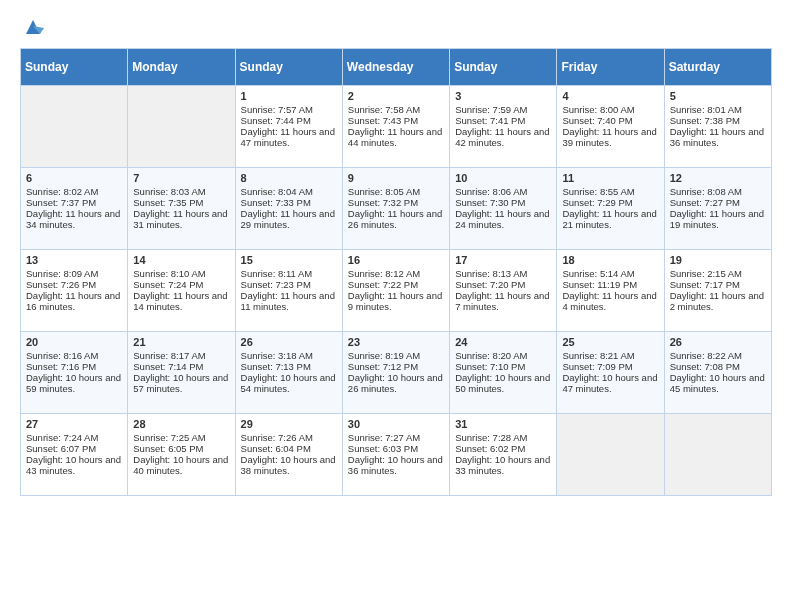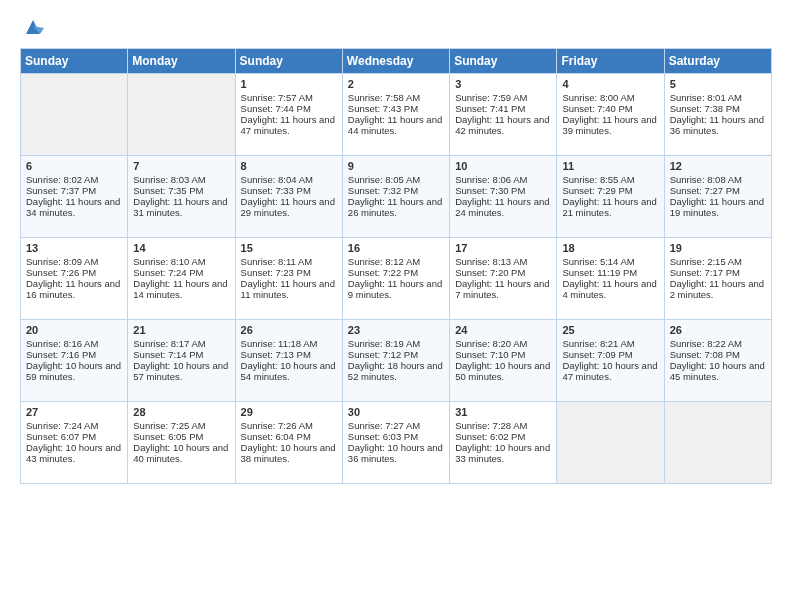--- a/index.html
+++ b/index.html
@@ -61,21 +61,21 @@
     table {
       width: 100%;
       border-collapse: collapse;
       table-layout: fixed;
     }
     th {
       background-color: #3a7abf;
       color: #fff;
       font-size: 12px;
       font-weight: bold;
-      padding: 5px 4px;
+      padding: 11px 4px;
       text-align: left;
       border: 1px solid #c0d4ec;
     }
     td {
       vertical-align: top;
       border: 1px solid #c0d4ec;
       padding: 4px 5px;
       font-size: 9.5px;
       color: #333;
       height: 82px;
@@ -258,29 +258,29 @@
             <div>Daylight: 10 hours and 59 minutes.</div>
           </td>
           <td>
             <span class="day-num">21</span>
             <div>Sunrise: 8:17 AM</div>
             <div>Sunset: 7:14 PM</div>
             <div>Daylight: 10 hours and 57 minutes.</div>
           </td>
           <td>
             <span class="day-num">26</span>
-            <div>Sunrise: 11:18 AM</div>
+            <div>Sunrise: 3:18 AM</div>
             <div>Sunset: 7:13 PM</div>
             <div>Daylight: 10 hours and 54 minutes.</div>
           </td>
           <td>
             <span class="day-num">23</span>
             <div>Sunrise: 8:19 AM</div>
             <div>Sunset: 7:12 PM</div>
-            <div>Daylight: 18 hours and 52 minutes.</div>
+            <div>Daylight: 10 hours and 26 minutes.</div>
           </td>
           <td>
             <span class="day-num">24</span>
             <div>Sunrise: 8:20 AM</div>
             <div>Sunset: 7:10 PM</div>
             <div>Daylight: 10 hours and 50 minutes.</div>
           </td>
           <td>
             <span class="day-num">25</span>
             <div>Sunrise: 8:21 AM</div>

